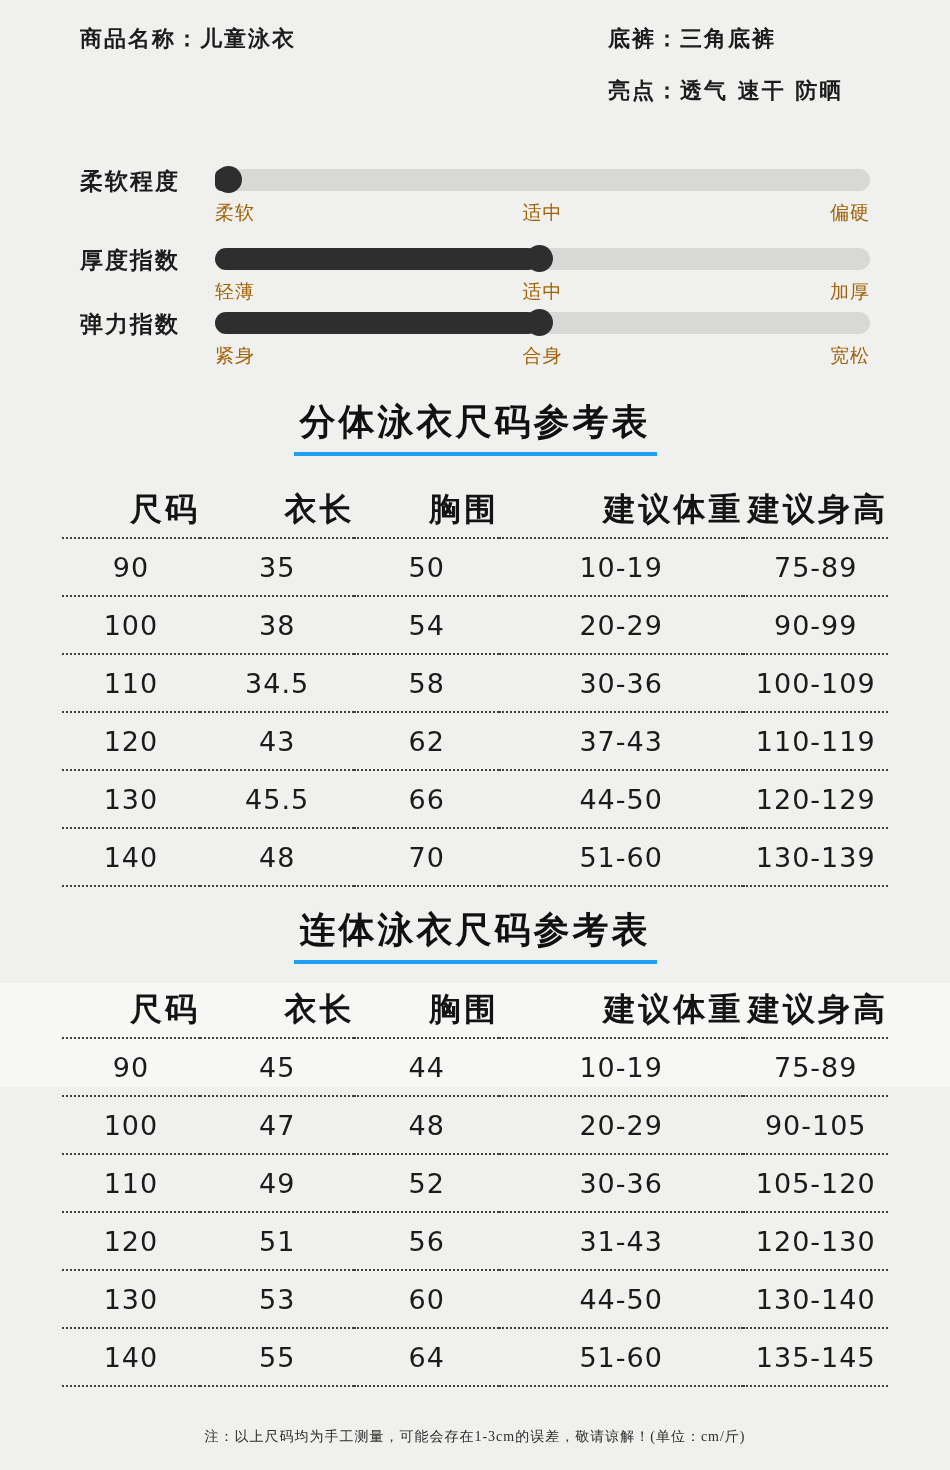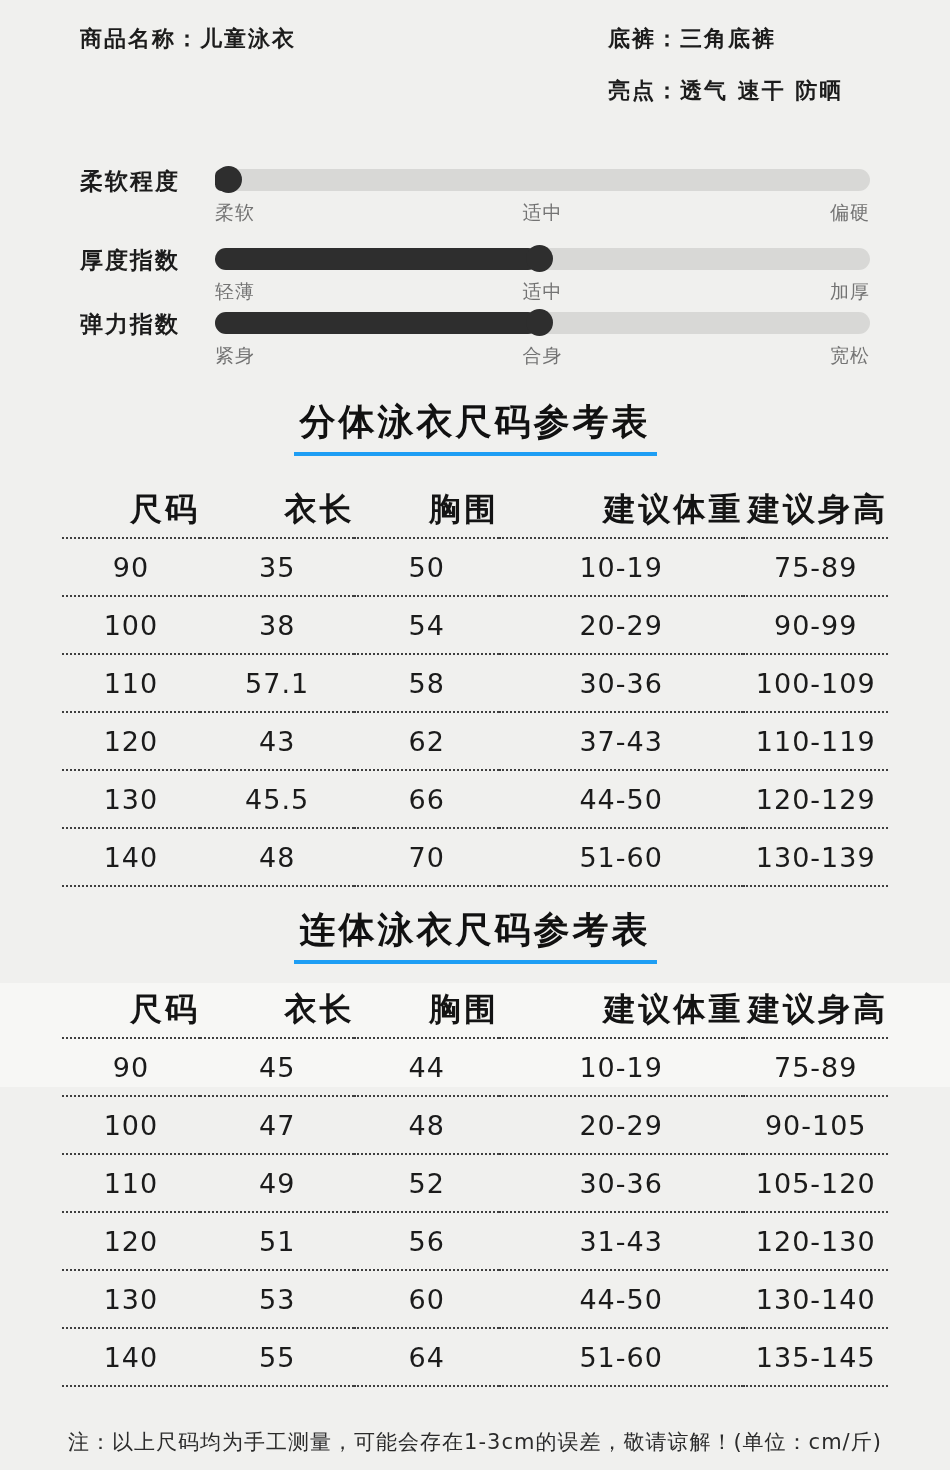--- a/index.html
+++ b/index.html
@@ -50,21 +50,21 @@
     position: absolute; left: 0; top: 0; height: 100%;
     border-radius: 11px;
   }
   .slider-knob {
     position: absolute; top: -3px;
     width: 27px; height: 27px; border-radius: 50%;
   }
   .slider-ticks {
     position: absolute; left: 215px; top: 38px; width: 655px;
     display: flex; justify-content: space-between;
-    font-size: 19px; color: #737373; letter-spacing: 1px;
+    font-size: 19px; color: #a16207; letter-spacing: 1px;
   }
 
   
   .table-block { position: absolute; left: 0; width: 100%; z-index: 1; }
   .table-block.t0 { top: 398px; }
   .table-block.t1 { top: 906px; }
   .table-title { text-align: center; text-decoration: underline; }
   .table-title-text {
     display: inline-block;
     font-size: 36px; font-weight: bold; letter-spacing: 3px;
@@ -86,22 +86,23 @@
   table.size-table td {
     height: 56px; font-size: 27px; letter-spacing: 1px;
     text-align: center; color: #1b1b1b;
     border-bottom: 2px dotted #3f3f3f; padding: 0;
   }
 
   
   .footnote {
     position: absolute; left: 0; top: 1428px; width: 100%;
     text-align: center;
-    font-size: 21px; color: #2b2b2b; letter-spacing: 1px;
+    font-size: 14px; color: #2b2b2b; letter-spacing: 1px;
     z-index: 1;
+    font-family: Liberation Serif, serif;
   }
 </style>
 </head>
 <body>
 
 <div class="page">
 
   <div class="band"></div>
 
   <div class="info-item r1c1">
@@ -182,21 +183,21 @@
           </tr>
           <tr>
             <td>100</td>
             <td>38</td>
             <td>54</td>
             <td>20-29</td>
             <td>90-99</td>
           </tr>
           <tr>
             <td>110</td>
-            <td>57.1</td>
+            <td>34.5</td>
             <td>58</td>
             <td>30-36</td>
             <td>100-109</td>
           </tr>
           <tr>
             <td>120</td>
             <td>43</td>
             <td>62</td>
             <td>37-43</td>
             <td>110-119</td>

